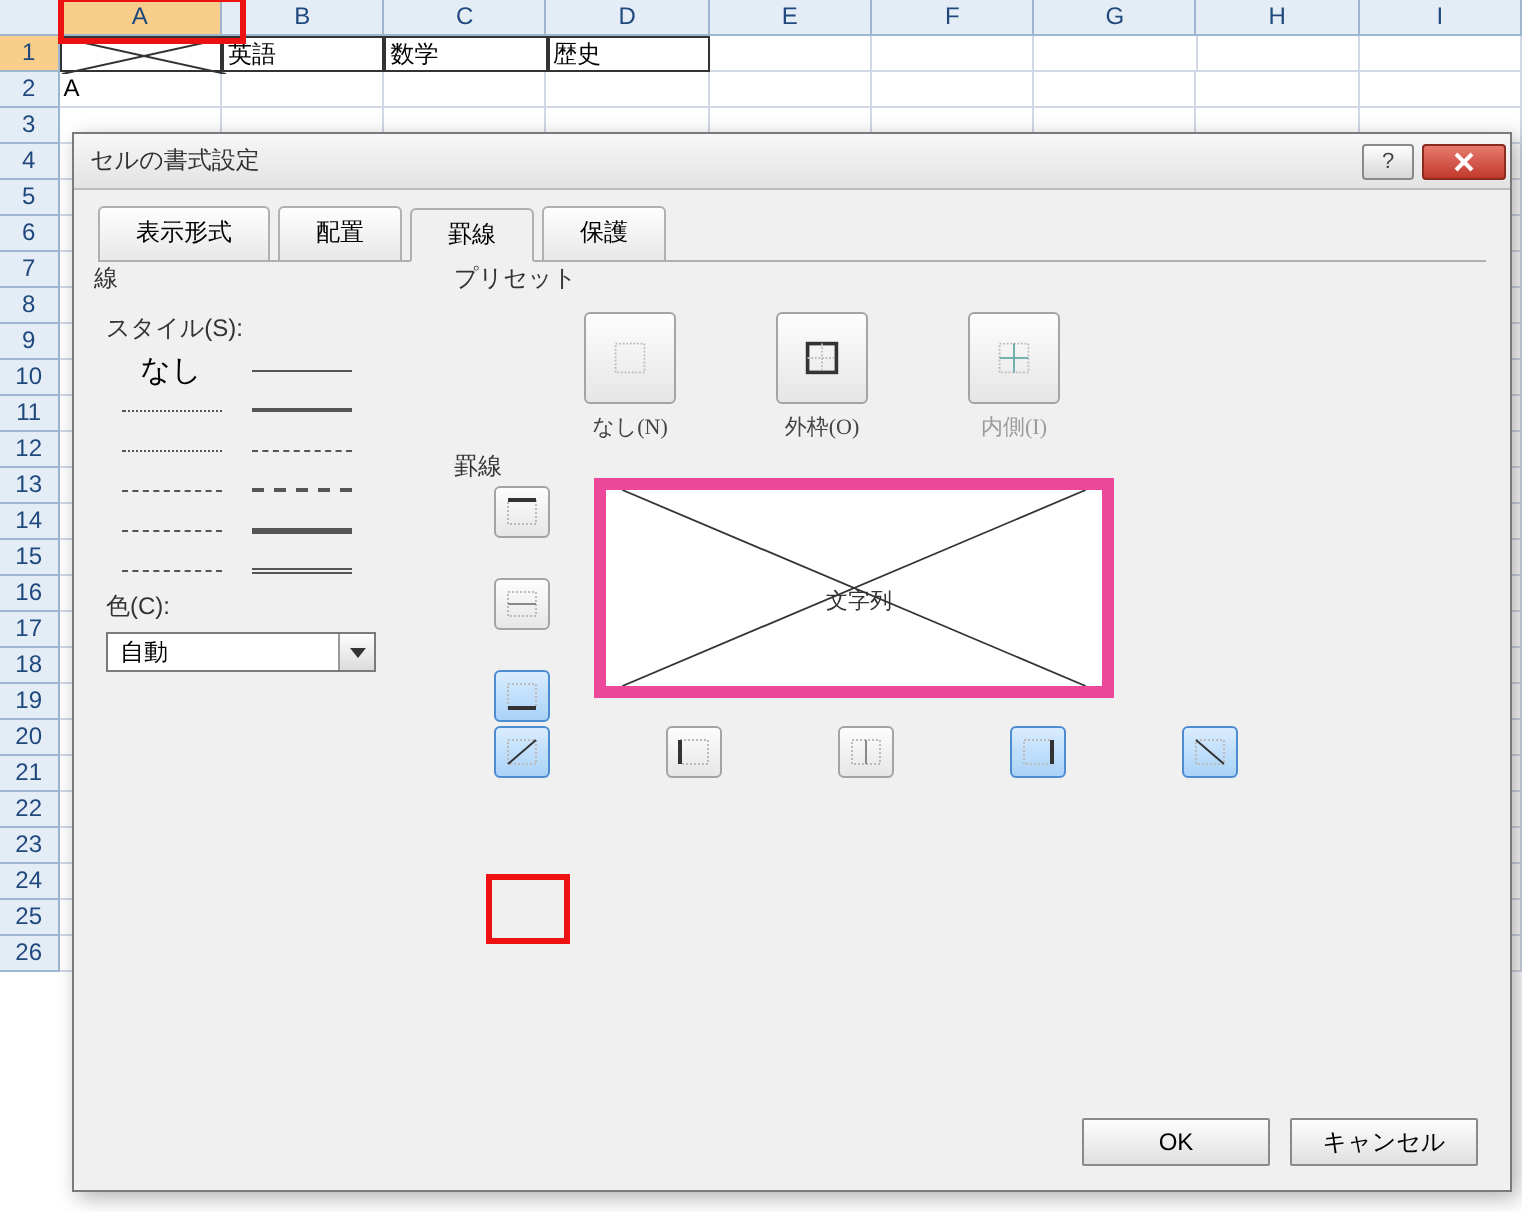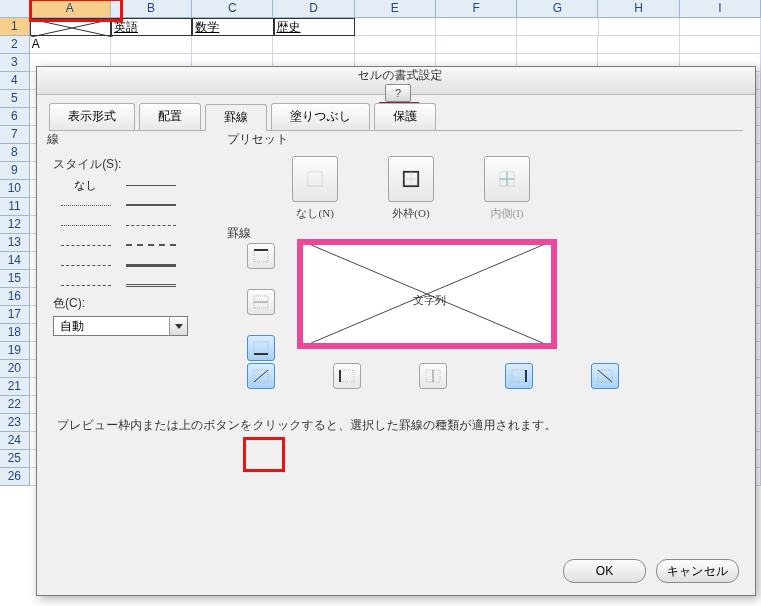--- a/index.html
+++ b/index.html
@@ -6,29 +6,29 @@
   body { margin:0; padding:0; font-family:"MS PGothic","Meiryo",sans-serif; font-size:12px; background:#fff; width:761px; height:606px; overflow:hidden; position:relative; }
 
   
   .sheet { position:absolute; top:0; left:0; width:761px; height:606px; background:#fff; }
   .colhdrs { display:flex; height:18px; }
   .rowhdr { width:30px; height:18px; background:#e4ecf6; border:1px solid #9eb6ce; border-top:none; border-left:none; text-align:center; line-height:16px; color:#1f497d; }
   .colhdr { width:82px; height:18px; background:#e4ecf6; border:1px solid #9eb6ce; border-top:none; border-left:none; text-align:center; line-height:16px; color:#1f497d; }
   .colhdr.sel { background:#f8c e; background:#f9d08b; }
   .row { display:flex; height:18px; }
   .cell { width:82px; height:18px; border:1px solid #d0d7e5; border-top:none; border-left:none; padding-left:2px; line-height:16px; }
-  .row1 .cell.a, .row1 .cell.b, .row1 .cell.c, .row1 .cell.d { border:1px solid #333;text-decoration:underline; }
+  .row1 .cell.a, .row1 .cell.b, .row1 .cell.c, .row1 .cell.d { border:1px solid #333; }
   .row1 .cell.a { position:relative; background:#fff; }
   .row1 .cell.a svg { position:absolute; top:0; left:0; }
   .redbox { position:absolute; border:3px solid #e11; }
   .rb1 { top:-2px; left:29px; width:94px; height:24px; }
 
   
   .dialog { position:absolute; top:66px; left:36px; width:720px; height:530px; background:#f0f0f0; border:1px solid #7a7a7a; box-shadow:3px 3px 10px rgba(0,0,0,.3); }
-  .titlebar { height:28px; background:linear-gradient(#f7f7f7,#e3e3e3); display:flex; align-items:center; padding-left:8px; border-bottom:1px solid #bcbcbc;flex-direction:column; }
+  .titlebar { height:28px; background:linear-gradient(#f7f7f7,#e3e3e3); display:flex; align-items:center; padding-left:8px; border-bottom:1px solid #bcbcbc; }
   .titlebar .title { flex:1; font-size:12px; color:#333; }
   .titlebar .help { width:26px; height:18px; margin-right:4px; background:linear-gradient(#fefefe,#d6d6d6); border:1px solid #8a8a8a; border-radius:2px; text-align:center; line-height:16px; font-size:11px; color:#444; }
   .titlebar .close { width:42px; height:18px; margin-right:2px; background:linear-gradient(#e87a6f,#c0392b); border:1px solid #8b2a1f; border-radius:2px; display:flex; align-items:center; justify-content:center; }
   .titlebar .close svg { width:12px; height:12px; }
 
   .tabs { display:flex; padding:8px 12px 0; gap:4px; }
   .tab { padding:4px 18px; background:linear-gradient(#fefefe,#e8e8e8); border:1px solid #b0b0b0; border-bottom:none; border-radius:3px 3px 0 0; cursor:default; }
   .tab.active { background:#f0f0f0; border-bottom:1px solid #f0f0f0; position:relative; top:1px; }
   .tabunder { border-top:1px solid #b0b0b0; margin:0 12px; }
 
@@ -63,21 +63,21 @@
   .bbtn.sel { background:linear-gradient(#d9ecff,#a9d2f7); border-color:#4a8dd0; }
   .preview { position:absolute; left:70px; top:14px; width:260px; height:110px; border:6px solid #ec4899; background:#fff; }
   .preview svg { width:100%; height:100%; }
   .preview .plabel { position:absolute; top:48px; left:110px; font-size:11px; color:#333; }
   .rowbtns { position:absolute; left:20px; top:138px; display:flex; gap:58px; }
   .rb2 { position:absolute; left:206px; top:370px; width:42px; height:35px; }
 
   .hint { position:absolute; left:20px; top:286px; font-size:12px; color:#333; }
 
   .btnrow { position:absolute; bottom:12px; right:16px; display:flex; gap:10px; }
-  .btn { width:83px; height:24px; background:linear-gradient(#fdfdfd,#e0e0e0); border:1px solid #8a8a8a; border-radius:11px; text-align:center; line-height:22px; }
+  .btn { width:94px; height:24px; background:linear-gradient(#fdfdfd,#e0e0e0); border:1px solid #8a8a8a; border-radius:1px; text-align:center; line-height:22px; }
 
   .bbsvg { width:20px; height:18px; }
 </style>
 </head>
 <body>
 
 <div class="sheet">
   <div class="colhdrs">
     <div class="rowhdr"></div>
     <div class="colhdr sel" style="background:#f9ce8b">A</div>
@@ -419,33 +419,32 @@
     <div class="close">
       <svg viewBox="0 0 12 12">
           <path d="M2 2 L10 10 M10 2 L2 10" stroke="#fff" stroke-width="2"></path>
         </svg>
     </div>
   </div>
   <div class="tabs">
     <div class="tab">表示形式</div>
     <div class="tab">配置</div>
     <div class="tab active">罫線</div>
-    <div class="tab">塗りつぶし</div>
     <div class="tab">保護</div>
   </div>
   <div class="tabunder"></div>
   <div class="content">
 
     <div class="grp g-line">
       <span class="lbl">線</span>
       <div class="stylebox">
         <span class="lbl">スタイル(S):</span>
         <div class="styletable">
           <div class="styleopt">
-              <span style="font-size:11px">なし</span>
+              <span style="font-size:15px">なし</span>
             </div>
           <div class="styleopt">
               <div class="ln" style="border-top:1px solid #555"></div>
             </div>
           <div class="styleopt">
               <div class="ln" style="border-top:1px dotted #555"></div>
             </div>
           <div class="styleopt">
               <div class="ln" style="border-top:2px solid #555"></div>
             </div>
@@ -576,21 +575,20 @@
           </div>
         <div class="bbtn sel">
             <svg class="bbsvg" viewBox="0 0 20 18">
               <rect x="3" y="3" width="14" height="12" fill="none" stroke="#bbb" stroke-dasharray="1,1"></rect>
               <line x1="3" y1="3" x2="17" y2="15" stroke="#333"></line>
             </svg>
           </div>
       </div>
     </div>
 
-    <div class="hint">プレビュー枠内または上のボタンをクリックすると、選択した罫線の種類が適用されます。</div>
   </div>
 
   <div class="btnrow">
     <div class="btn">OK</div>
     <div class="btn">キャンセル</div>
   </div>
 
   <div class="redbox rb2"></div>
 </div>
 

